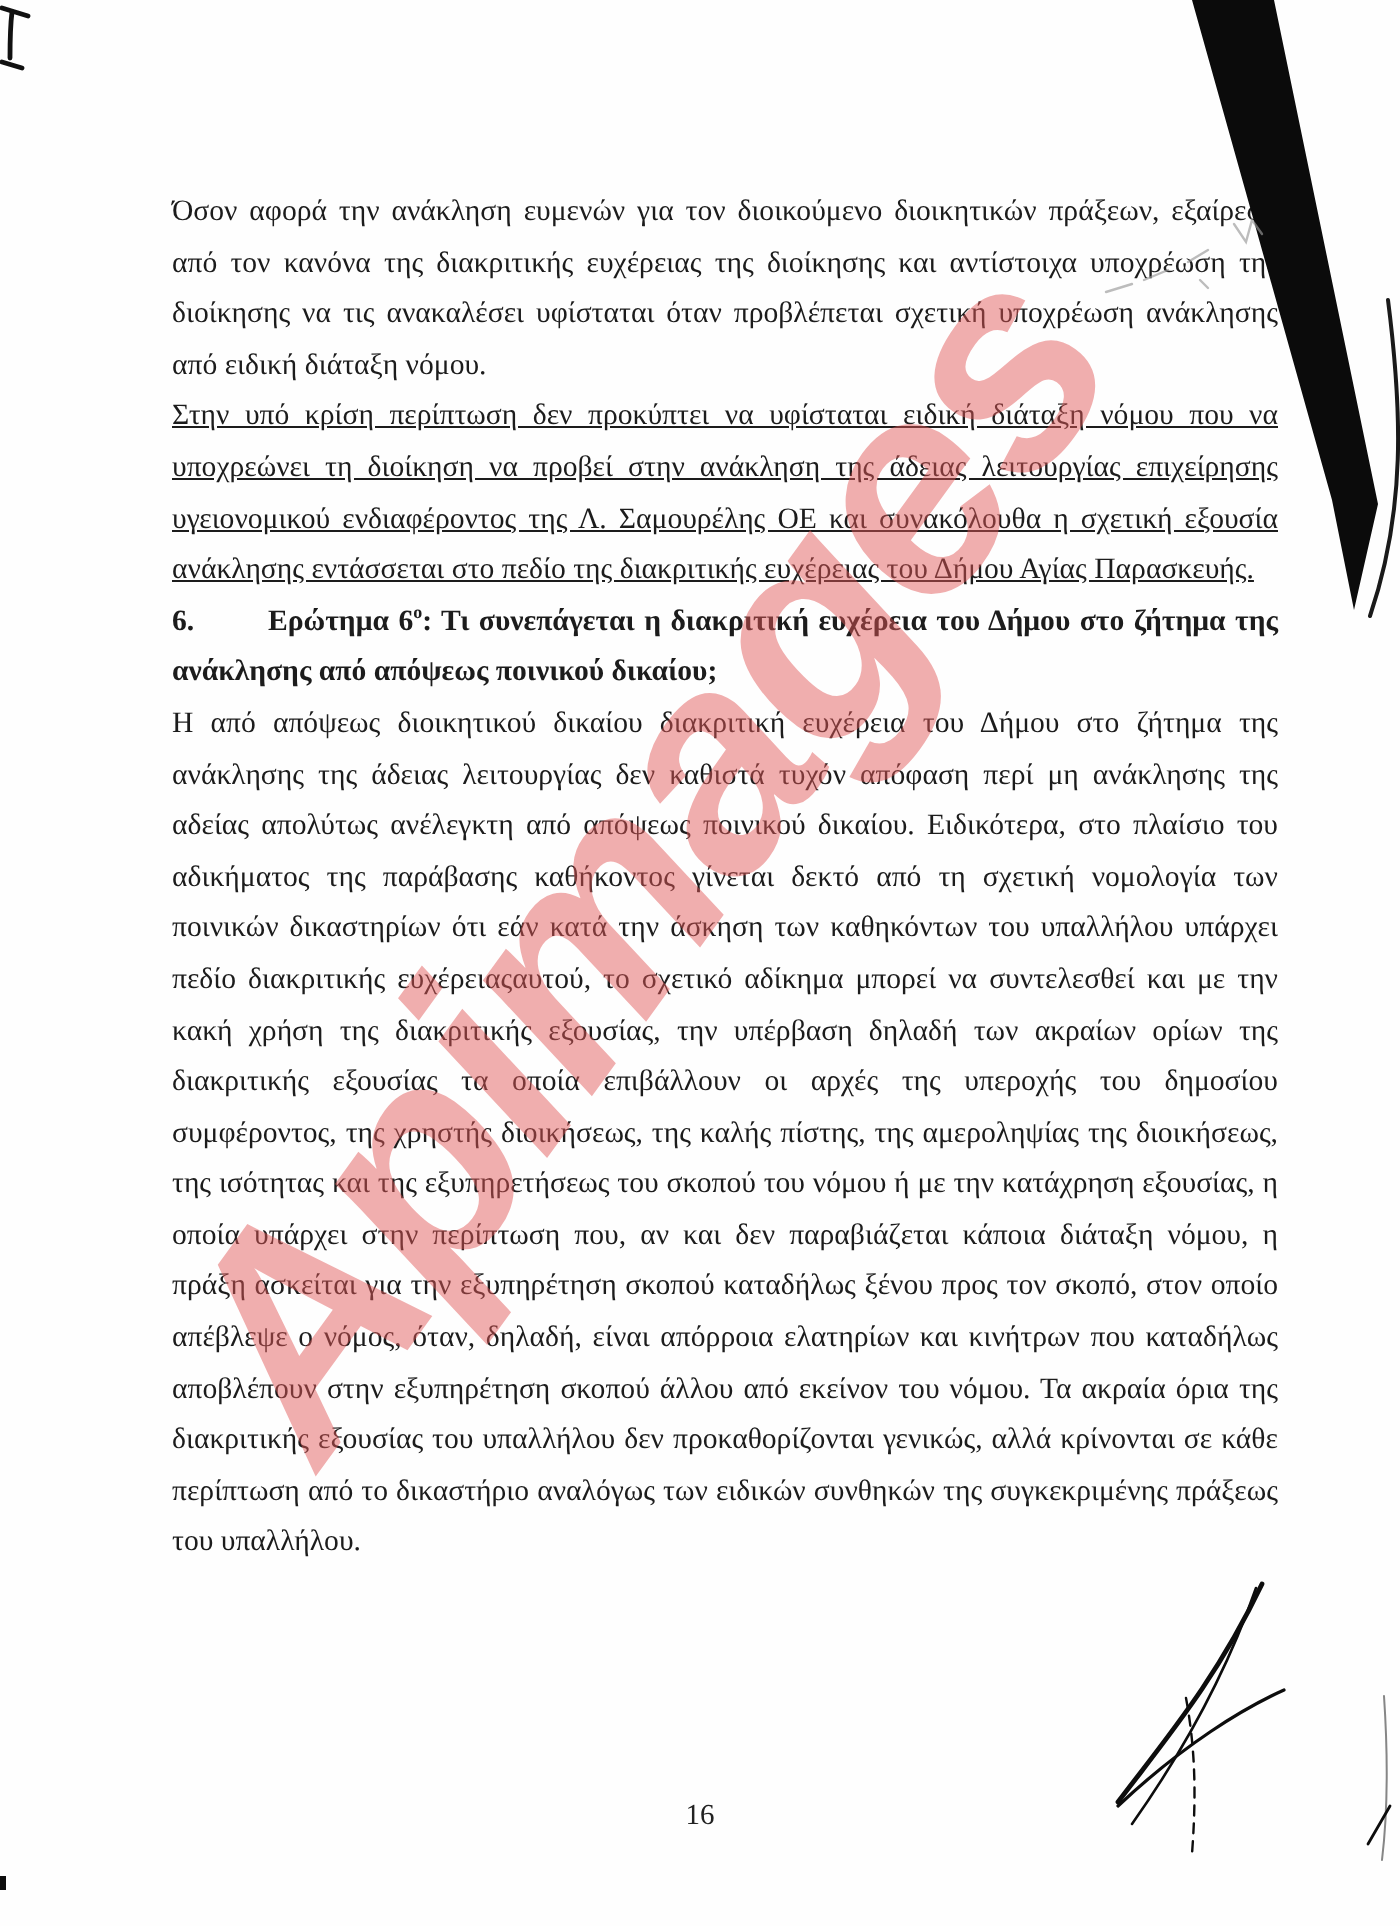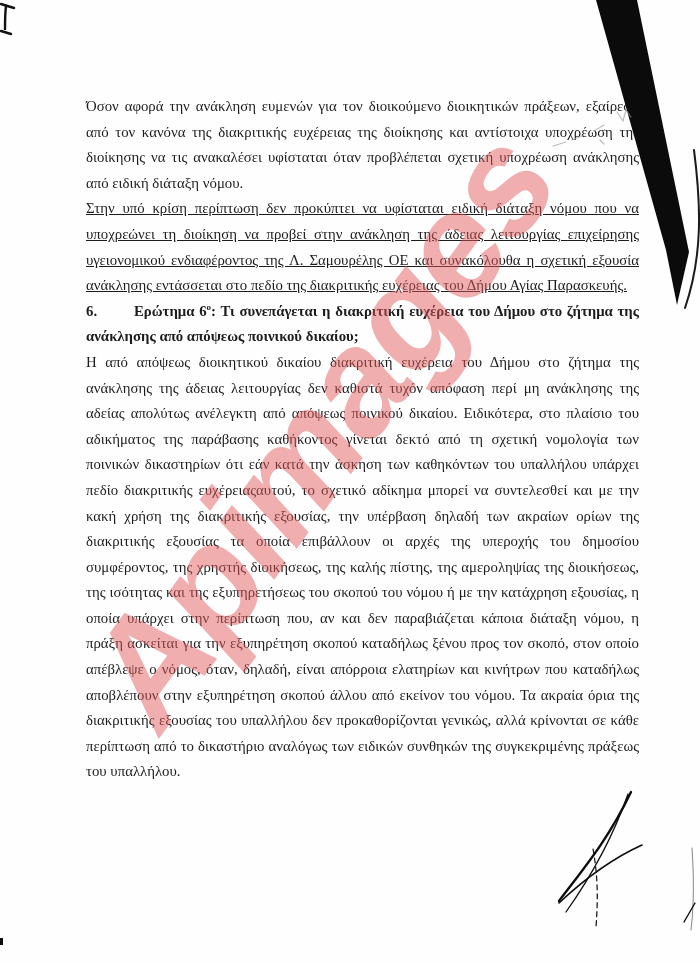--- a/index.html
+++ b/index.html
@@ -91,20 +91,21 @@
 
   <div class="content">
     <p class="para-1">Όσον αφορά την ανάκληση ευμενών για τον διοικούμενο διοικητικών πράξεων, εξαίρεση από τον κανόνα της διακριτικής ευχέρειας της διοίκησης και αντίστοιχα υποχρέωση της διοίκησης να τις ανακαλέσει υφίσταται όταν προβλέπεται σχετική υποχρέωση ανάκλησης από ειδική διάταξη νόμου.</p>
     <p class="para-2">Στην υπό κρίση περίπτωση δεν προκύπτει να υφίσταται ειδική διάταξη νόμου που να υποχρεώνει τη διοίκηση να προβεί στην ανάκληση της άδειας λειτουργίας επιχείρησης υγειονομικού ενδιαφέροντος της Λ. Σαμουρέλης ΟΕ και συνακόλουθα η σχετική εξουσία ανάκλησης εντάσσεται στο πεδίο της διακριτικής ευχέρειας του Δήμου Αγίας Παρασκευής.</p>
     <p class="question-heading"><span class="q-num">6.</span><span class="q-underline"><span>Ερώτημα 6</span><sup class="ordinal">ο</sup><span>:</span></span><span> Τι συνεπάγεται η διακριτική ευχέρεια του Δήμου στο ζήτημα της ανάκλησης από απόψεως ποινικού δικαίου;</span></p>
     <p class="para-3">Η από απόψεως διοικητικού δικαίου διακριτική ευχέρεια του Δήμου στο ζήτημα της ανάκλησης της άδειας λειτουργίας δεν καθιστά τυχόν απόφαση περί μη ανάκλησης της αδείας απολύτως ανέλεγκτη από απόψεως ποινικού δικαίου. Ειδικότερα, στο πλαίσιο του αδικήματος της παράβασης καθήκοντος γίνεται δεκτό από τη σχετική νομολογία των ποινικών δικαστηρίων ότι εάν κατά την άσκηση των καθηκόντων του υπαλλήλου υπάρχει πεδίο διακριτικής ευχέρειαςαυτού, το σχετικό αδίκημα μπορεί να συντελεσθεί και με την κακή χρήση της διακριτικής εξουσίας, την υπέρβαση δηλαδή των ακραίων ορίων της διακριτικής εξουσίας τα οποία επιβάλλουν οι αρχές της υπεροχής του δημοσίου συμφέροντος, της χρηστής διοικήσεως, της καλής πίστης, της αμεροληψίας της διοικήσεως, της ισότητας και της εξυπηρετήσεως του σκοπού του νόμου ή με την κατάχρηση εξουσίας, η οποία υπάρχει στην περίπτωση που, αν και δεν παραβιάζεται κάποια διάταξη νόμου, η πράξη ασκείται για την εξυπηρέτηση σκοπού καταδήλως ξένου προς τον σκοπό, στον οποίο απέβλεψε ο νόμος, όταν, δηλαδή, είναι απόρροια ελατηρίων και κινήτρων που καταδήλως αποβλέπουν στην εξυπηρέτηση σκοπού άλλου από εκείνον του νόμου. Τα ακραία όρια της διακριτικής εξουσίας του υπαλλήλου δεν προκαθορίζονται γενικώς, αλλά κρίνονται σε κάθε περίπτωση από το δικαστήριο αναλόγως των ειδικών συνθηκών της συγκεκριμένης πράξεως του υπαλλήλου.</p>
   </div>
 
   <div class="watermark">Apimages</div>
 
+  <div class="page-number">16</div>
 
   <svg class="artifact-layer" width="700" height="963" viewBox="0 0 700 963" xmlns="http://www.w3.org/2000/svg">
 
     <g>
       <polygon points="596,0 637,0 689,252 677,305 666,250" fill="#0b0b0b"></polygon>
       <path d="M694,150 C701,205 703,255 685,308" fill="none" stroke="#1a1a1a" stroke-width="2" stroke-linecap="round"></path>
     </g>
 
     <g stroke="#9a9a9a" stroke-width="1.2" fill="none" opacity="0.65" stroke-linecap="round">
       <path d="M553,146 l13,-4"></path>

